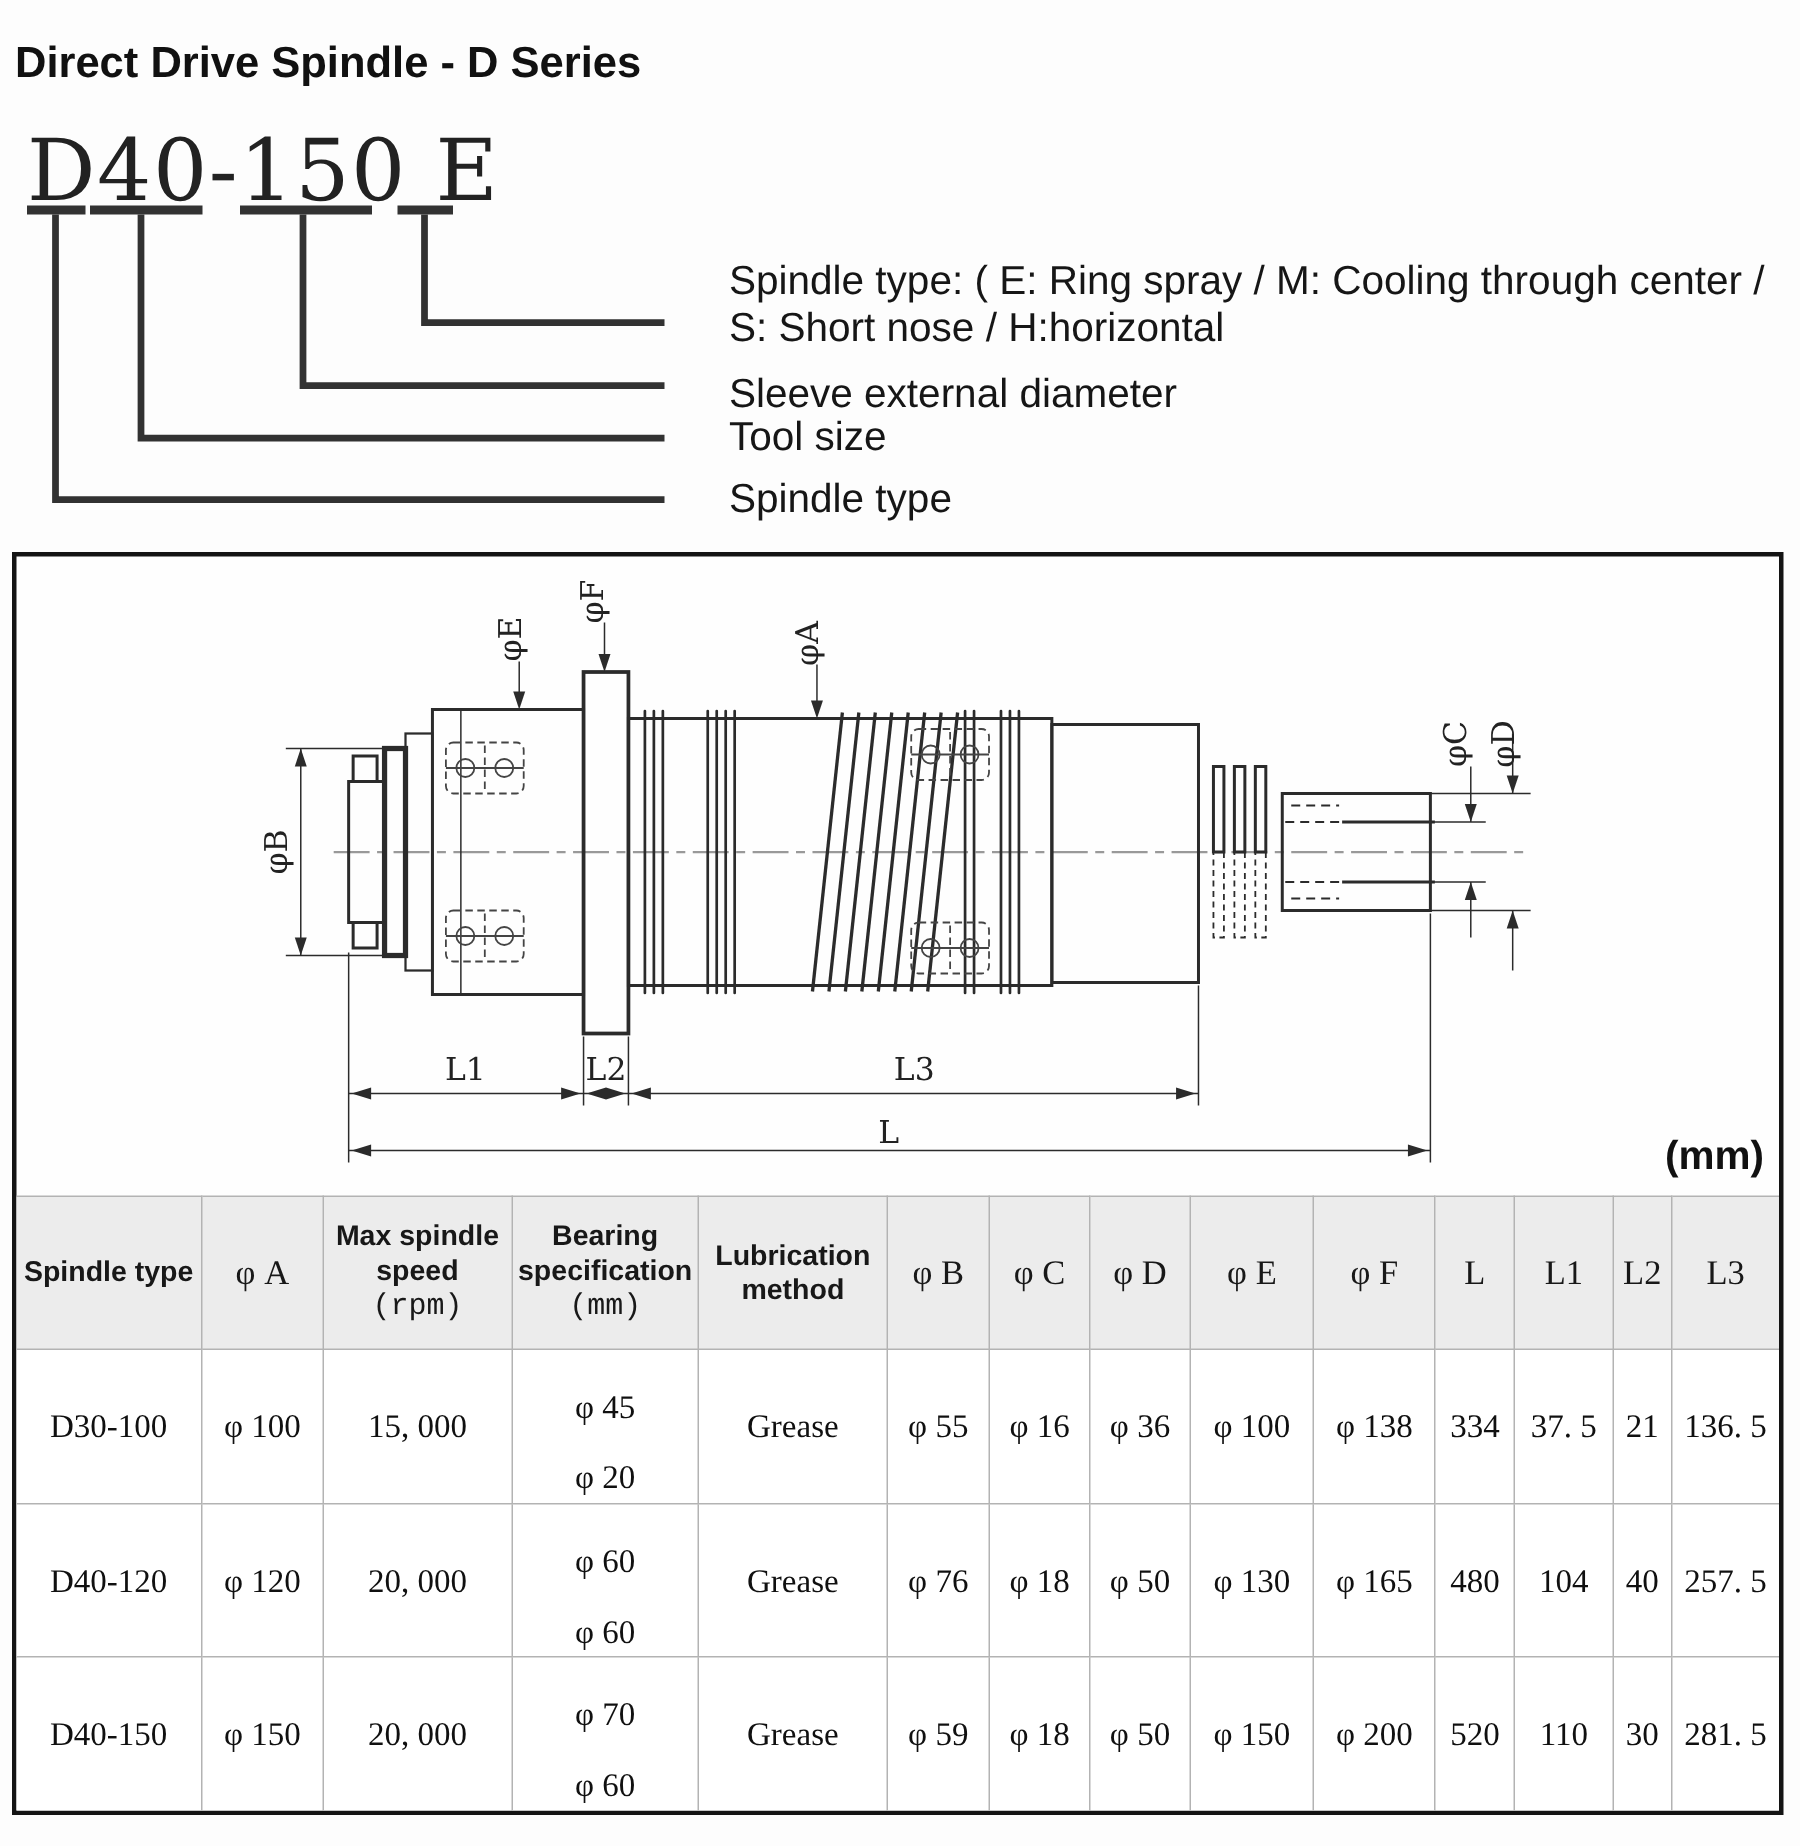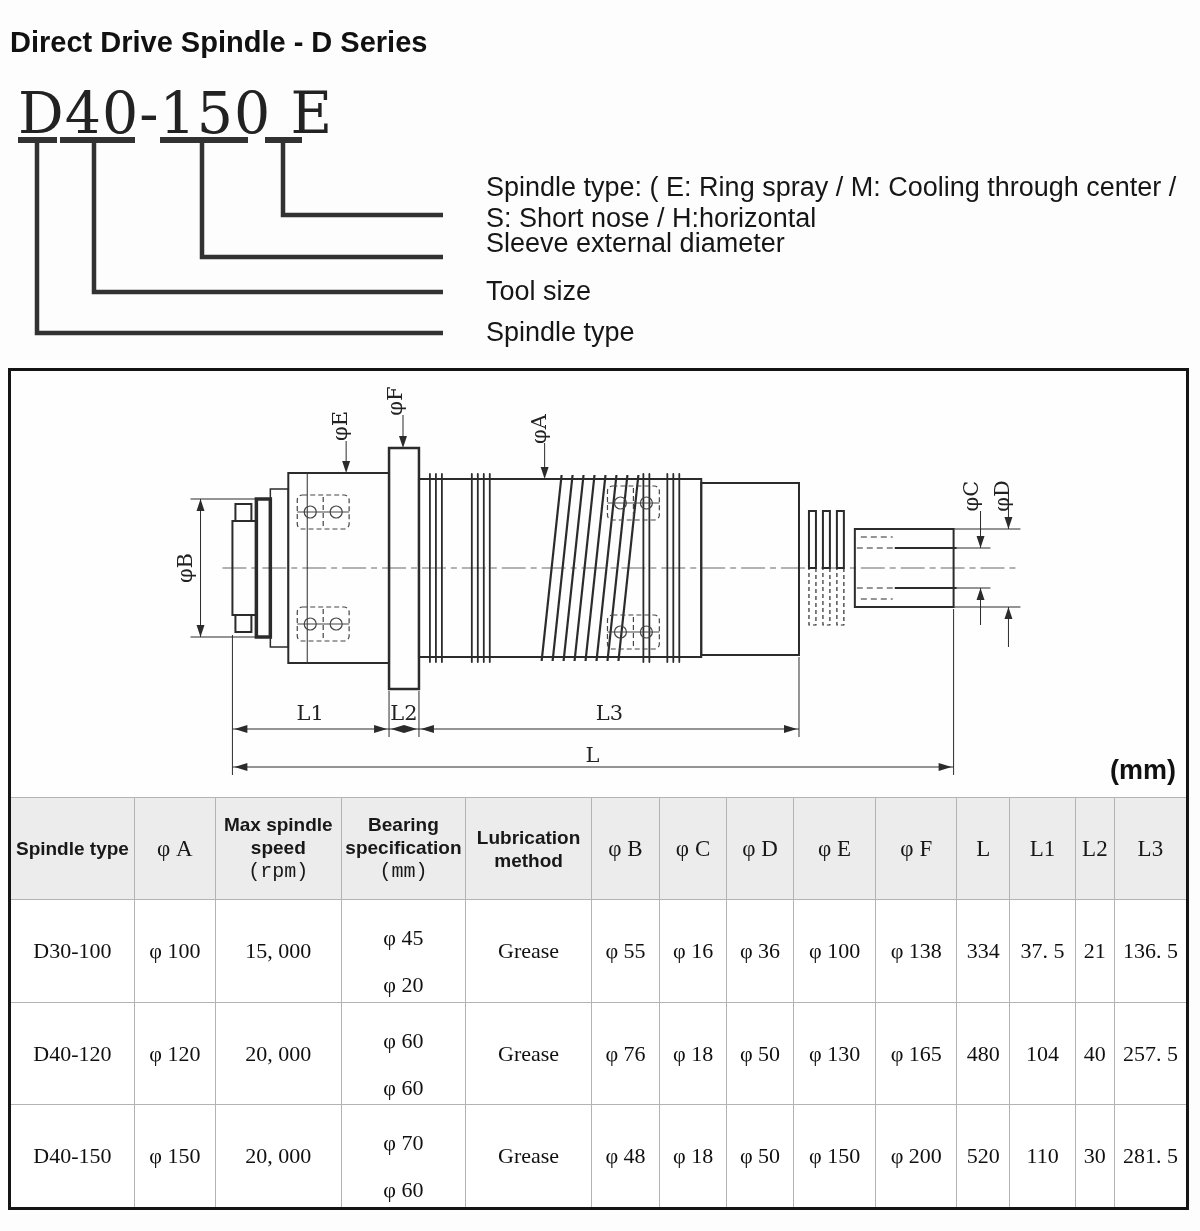--- a/index.html
+++ b/index.html
@@ -48,21 +48,21 @@
       <rect x="265" y="52" width="37" height="6"></rect>
     </g>
     <g stroke="#323232" stroke-width="4.5" fill="none">
       <polyline points="283,58 283,130 443,130"></polyline>
       <polyline points="202,58 202,172 443,172"></polyline>
       <polyline points="94,58 94,207 443,207"></polyline>
       <polyline points="37,58 37,248 443,248"></polyline>
     </g>
   </svg>
   <div class="branch-label" style="top:172px;width:700px;">Spindle type: ( E: Ring spray / M: Cooling through center / S: Short nose / H:horizontal</div>
-  <div class="branch-label" style="top:228px;">Sleeve external diameter</div>
+  <div class="branch-label" style="top:247px;">Sleeve external diameter</div>
   <div class="branch-label" style="top:276px;">Tool size</div>
   <div class="branch-label" style="top:317px;">Spindle type</div>
 
   <div class="main-box">
 
     <svg id="drawing-svg" width="100%" height="426" viewBox="0 0 1178 426" preserveAspectRatio="none">
 
       <line x1="212" y1="197" x2="1010" y2="197" stroke="#999" stroke-width="1.5" stroke-dasharray="24 5 6 5"></line>
       <g stroke="#2b2b2b" stroke-width="2" fill="none">
 
@@ -302,21 +302,21 @@
           </tr>
           <tr style="height:70px">
             <td>D40-150</td>
             <td>φ 150</td>
             <td>20, 000</td>
             <td>
                 <span class="twoline">φ 70</span>
                 <span class="twoline">φ 60</span>
               </td>
             <td>Grease</td>
-            <td>φ 48</td>
+            <td>φ 59</td>
             <td>φ 18</td>
             <td>φ 50</td>
             <td>φ 150</td>
             <td>φ 200</td>
             <td>520</td>
             <td>110</td>
             <td>30</td>
             <td>281. 5</td>
           </tr>
         </tbody>

